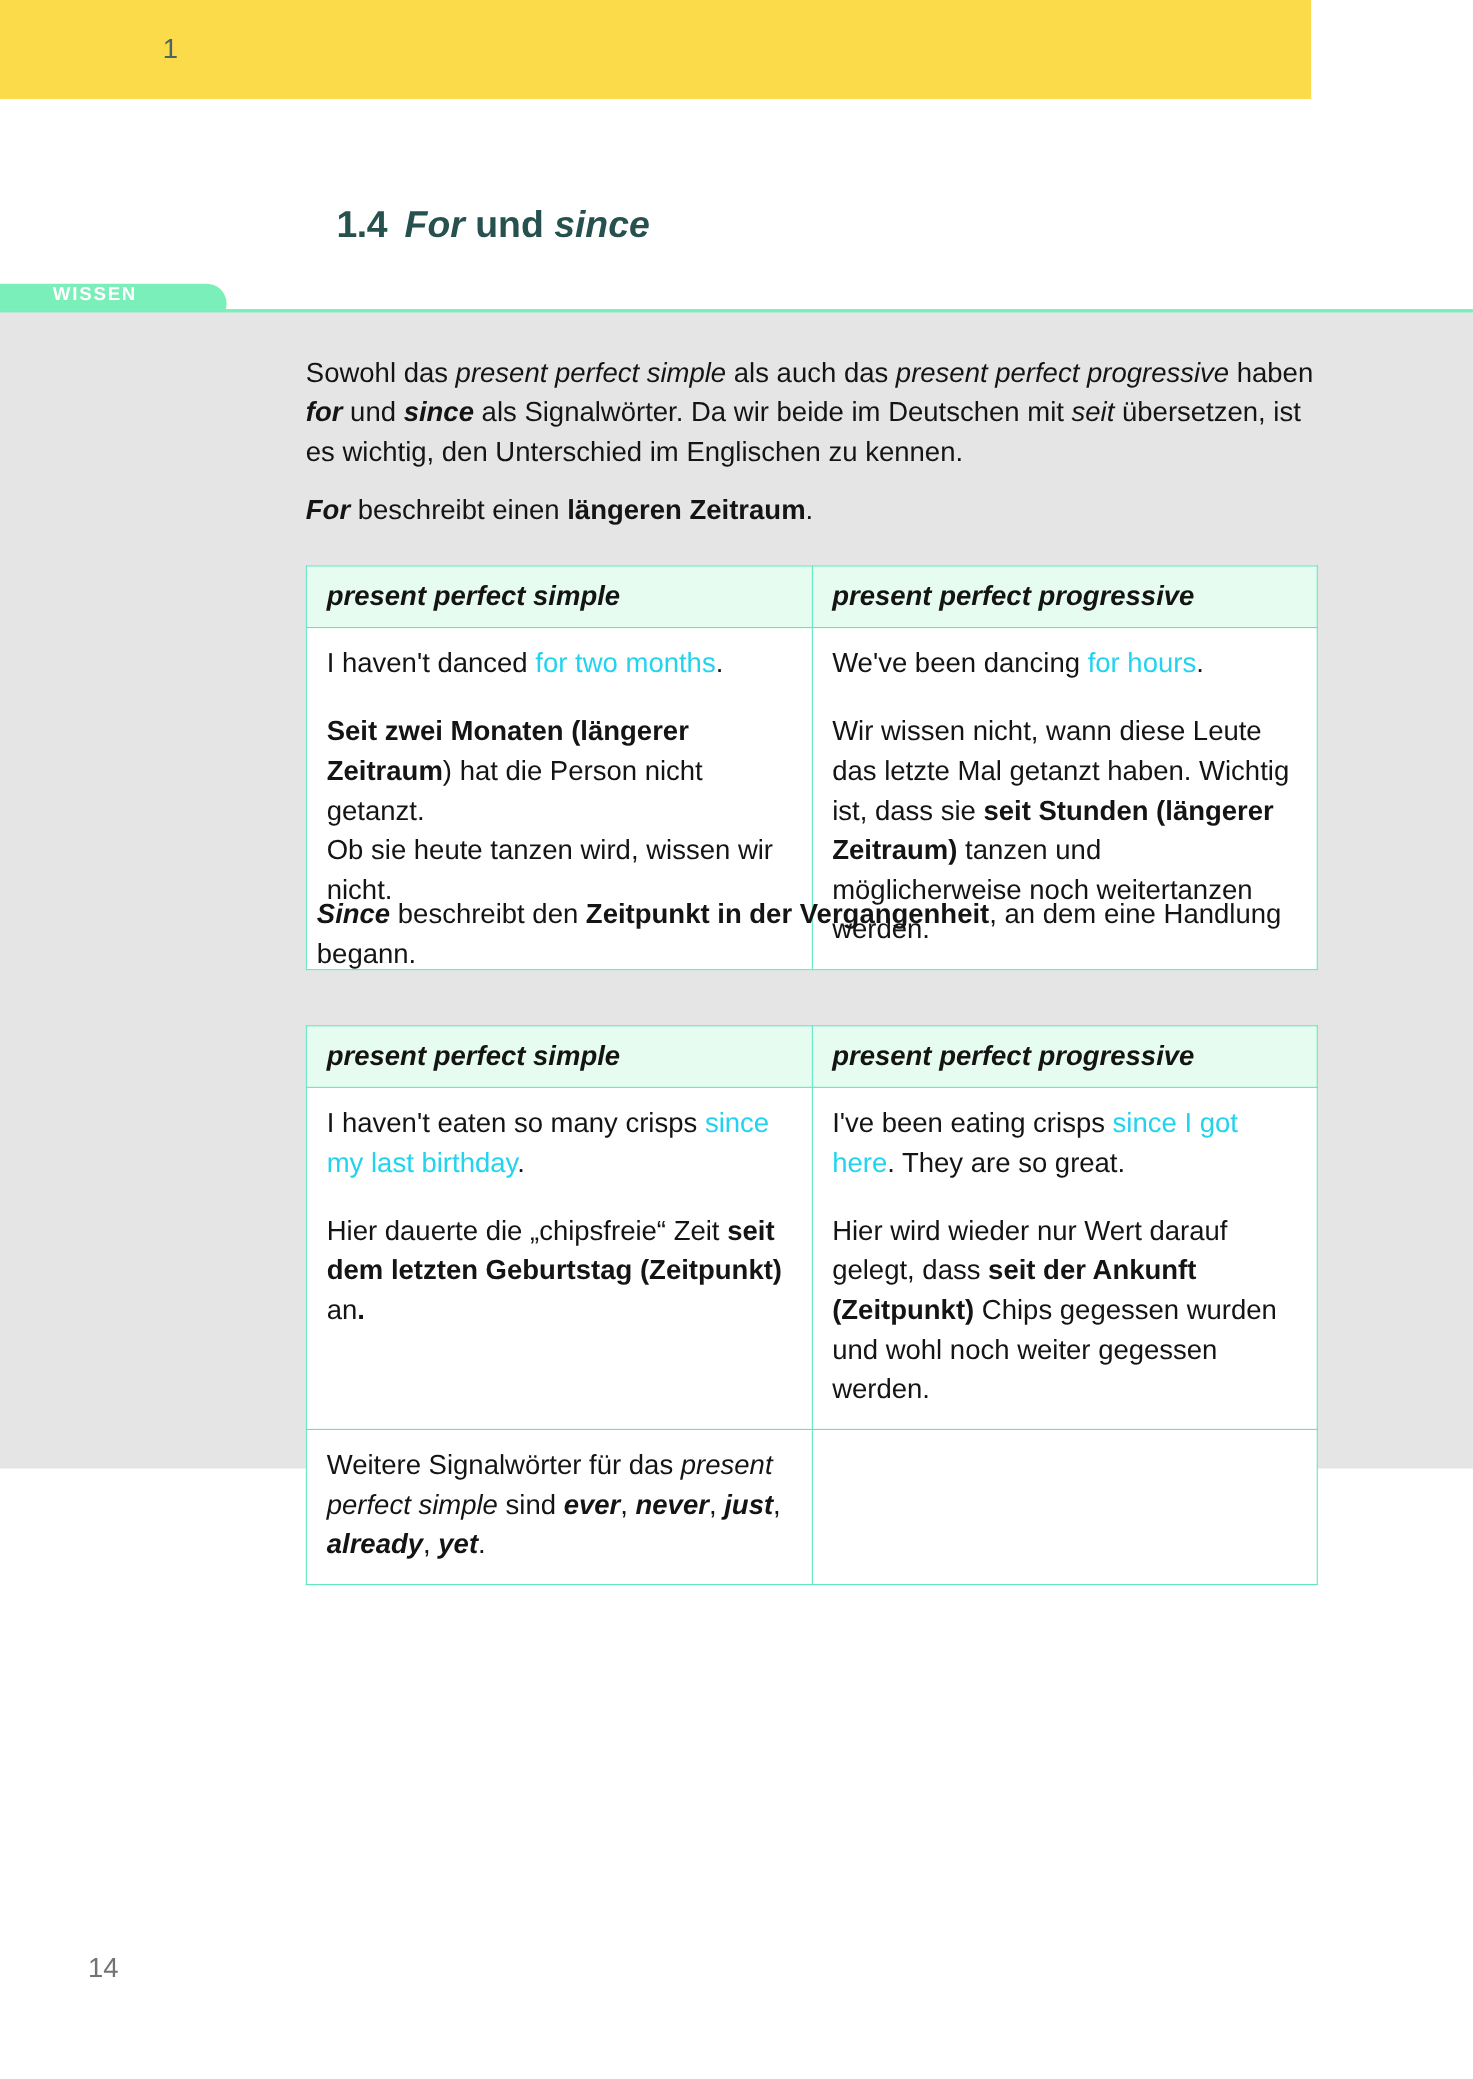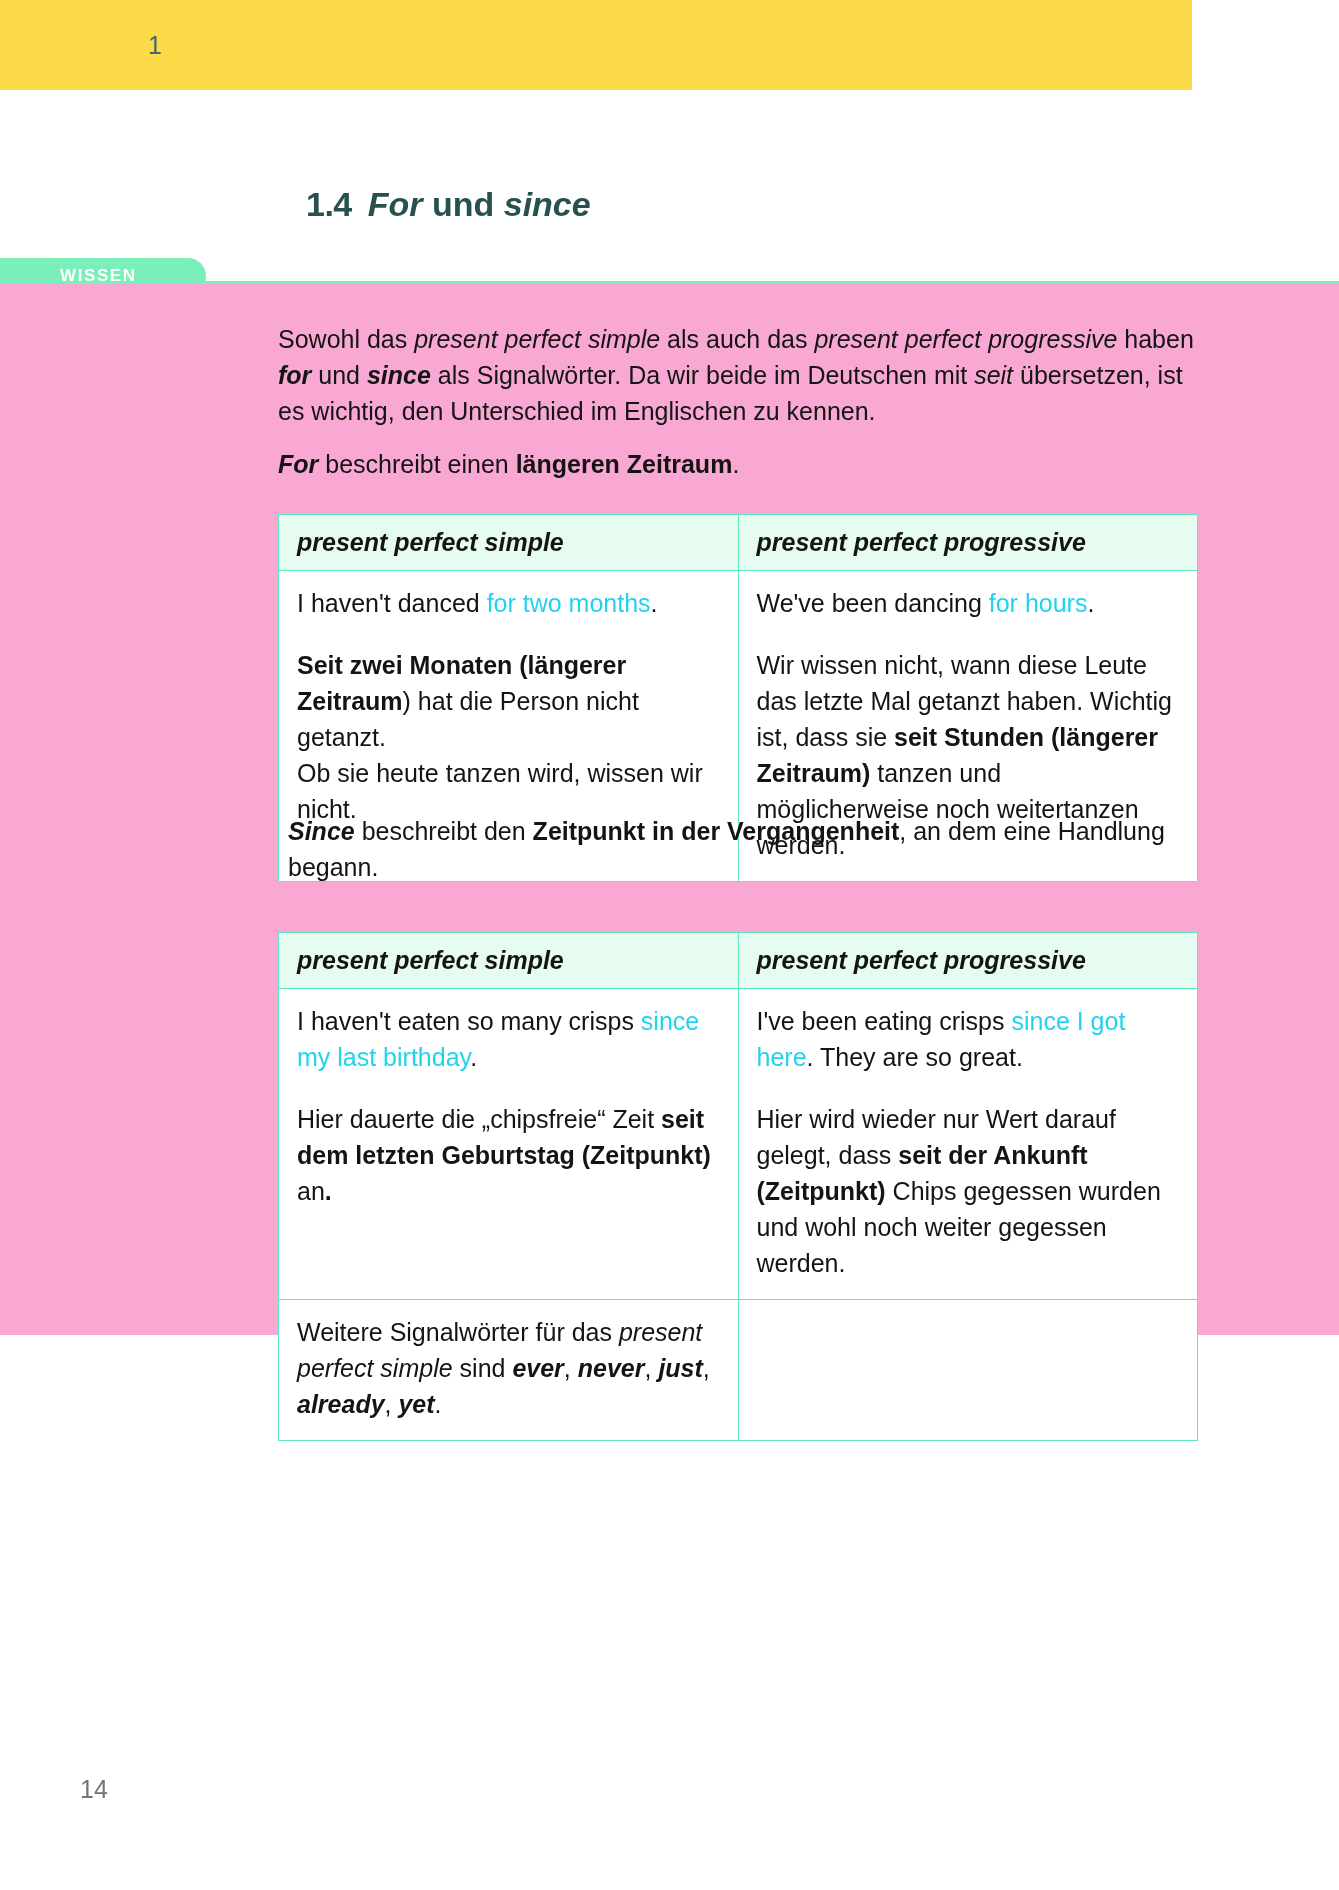--- a/index.html
+++ b/index.html
@@ -75,39 +75,39 @@
   .wissen-tab {
     position: absolute;
     left: 0;
     top: 258px;
     width: 206px;
     height: 36px;
     background: #7BEFB9;
     border-top-right-radius: 18px;
     border-bottom-right-radius: 18px;
     display: flex;
-    align-items: center;
+    align-items: flex-start;
     box-sizing: border-box;
-    padding-left: 60px;
+    padding-left: 48px;
   }
   .wissen-tab span {
     color: #ffffff;
     font-size: 17px;
     font-weight: bold;
     letter-spacing: 1.6px;
   }
 
   
   .panel {
     position: absolute;
     left: 0;
     top: 281px;
     width: 1339px;
     height: 1051px;
-    background: #f9a8d4;
+    background: #e5e5e5;
     border-top: 3px solid #7BEFB9;
   }
 
   
   p.body-text {
     margin: 0;
     font-size: 25px;
     line-height: 36px;
     color: #141414;
     font-weight: 400;

